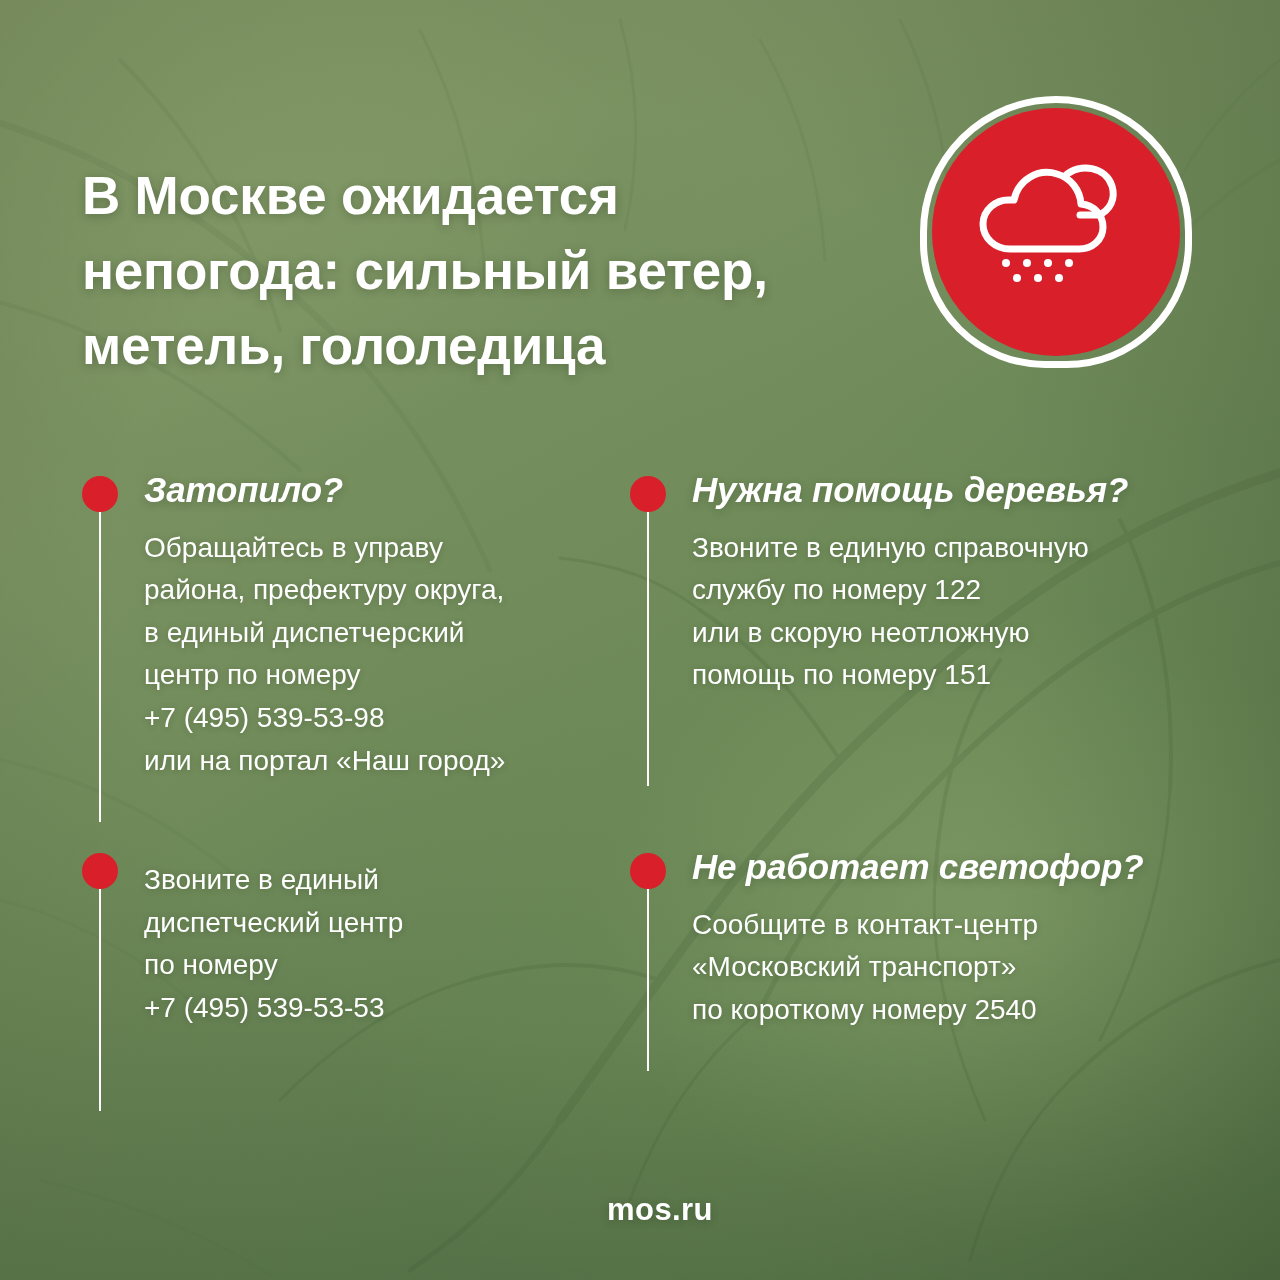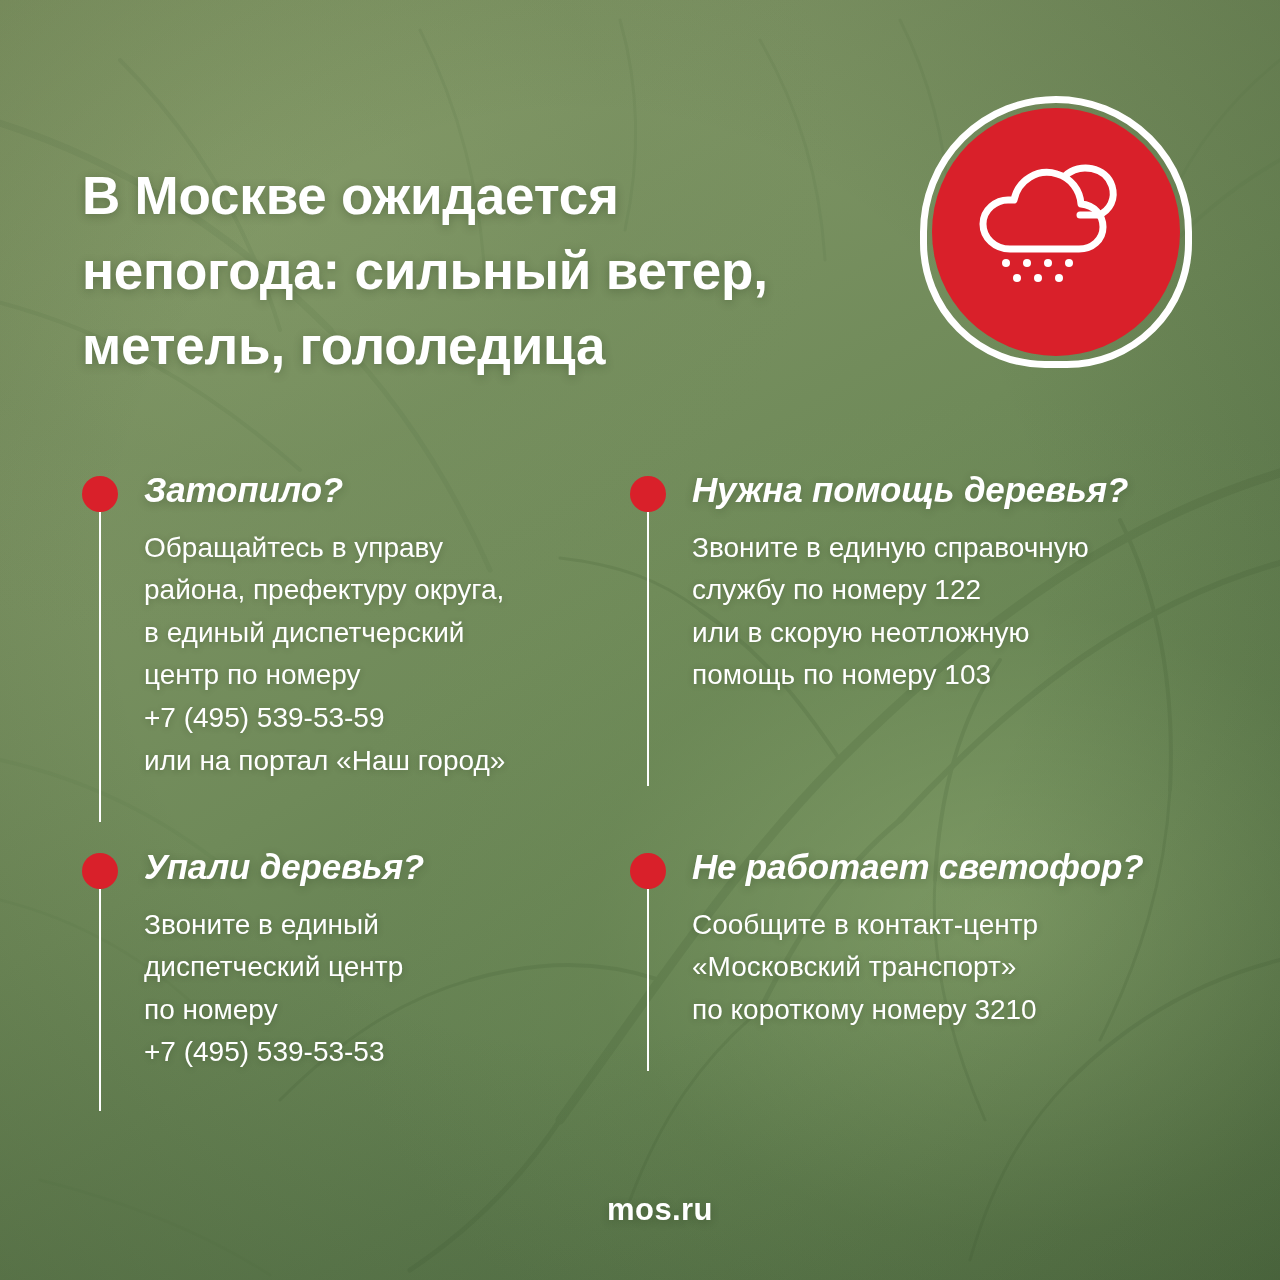--- a/index.html
+++ b/index.html
@@ -235,56 +235,55 @@
 
     <div class="item" id="item-flood">
       <span class="dot"></span>
       <span class="stem"></span>
       <div class="body">
         <h3>Затопило?</h3>
         <div class="desc">Обращайтесь в управу
 района, префектуру округа,
 в единый диспетчерский
 центр по номеру
-+7 (495) 539-53-59
++7 (495) 539-53-98
 или на портал «Наш город»</div>
       </div>
     </div>
 
     <div class="item" id="item-person">
       <span class="dot"></span>
       <span class="stem"></span>
       <div class="body">
         <h3>Нужна помощь деревья?</h3>
         <div class="desc">Звоните в единую справочную
 службу по номеру 122
 или в скорую неотложную
-помощь по номеру 103</div>
+помощь по номеру 151</div>
       </div>
     </div>
 
     <div class="item" id="item-trees">
       <span class="dot"></span>
       <span class="stem"></span>
       <div class="body">
-        <h3>Упали деревья?</h3>
         <div class="desc">Звоните в единый
 диспетческий центр
 по номеру
 +7 (495) 539-53-53</div>
       </div>
     </div>
 
     <div class="item" id="item-traffic">
       <span class="dot"></span>
       <span class="stem"></span>
       <div class="body">
         <h3>Не работает светофор?</h3>
         <div class="desc">Сообщите в контакт-центр
 «Московский транспорт»
-по короткому номеру 3210</div>
+по короткому номеру 2540</div>
       </div>
     </div>
 
     <div class="footer">mos.ru</div>
 
   </div>
 </div>
 
 </body></html>

